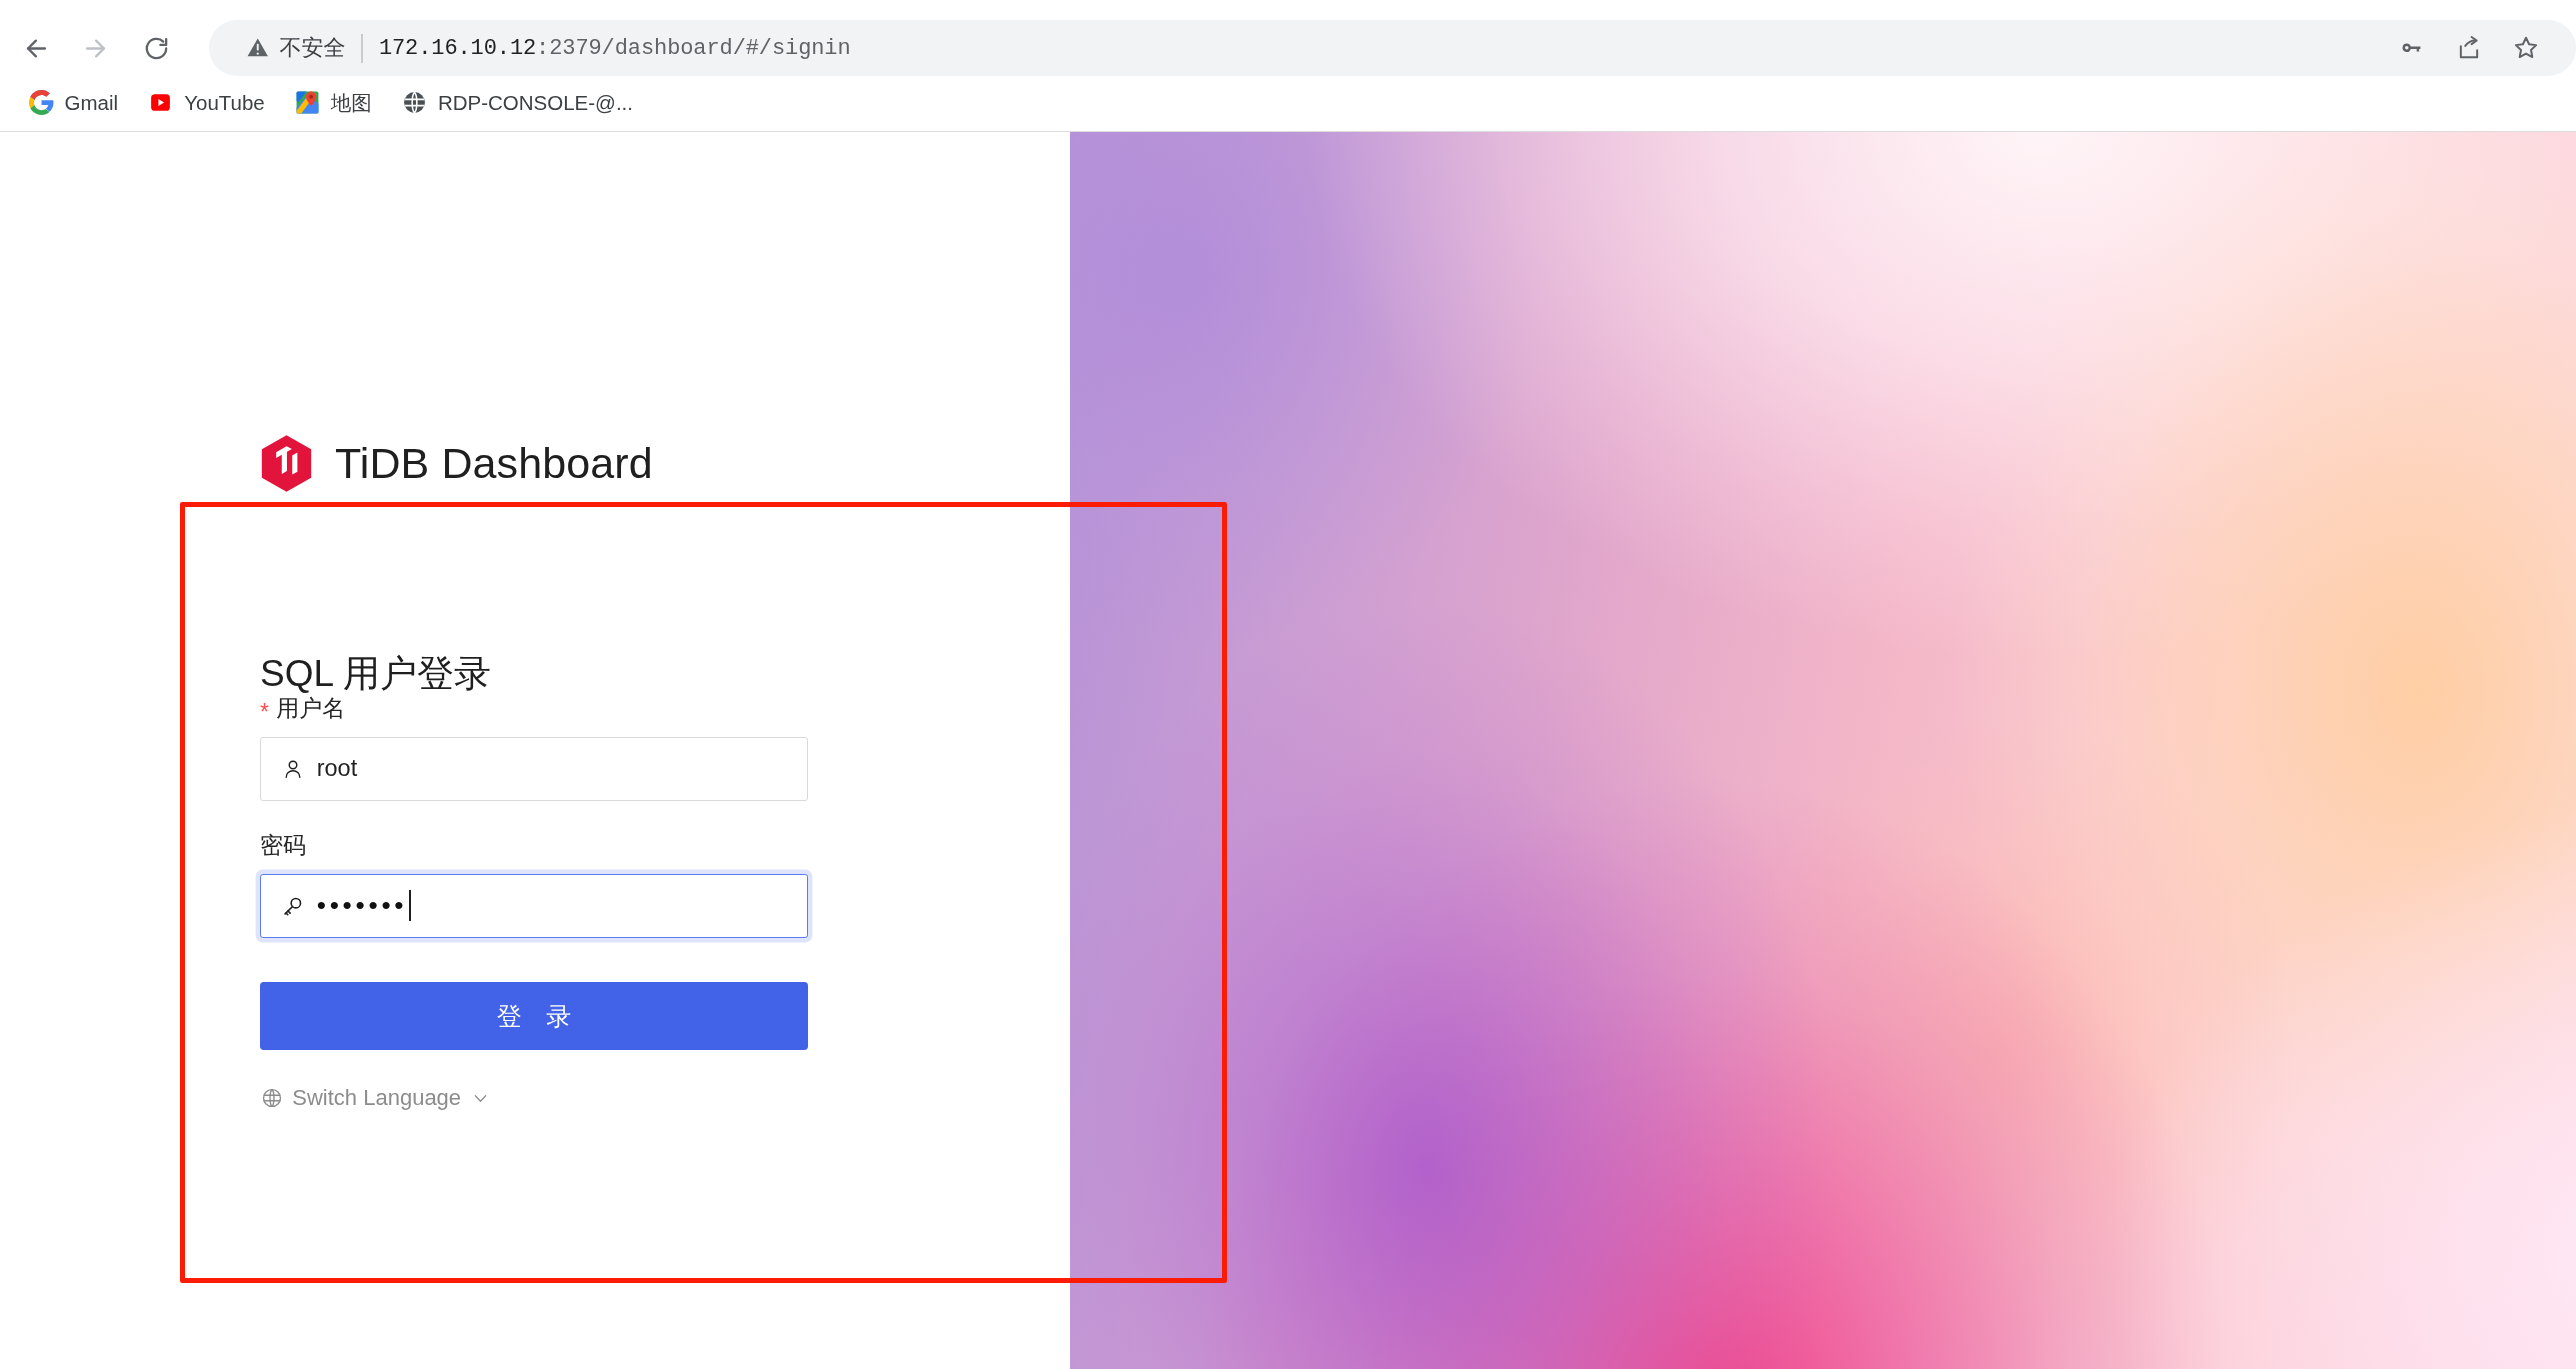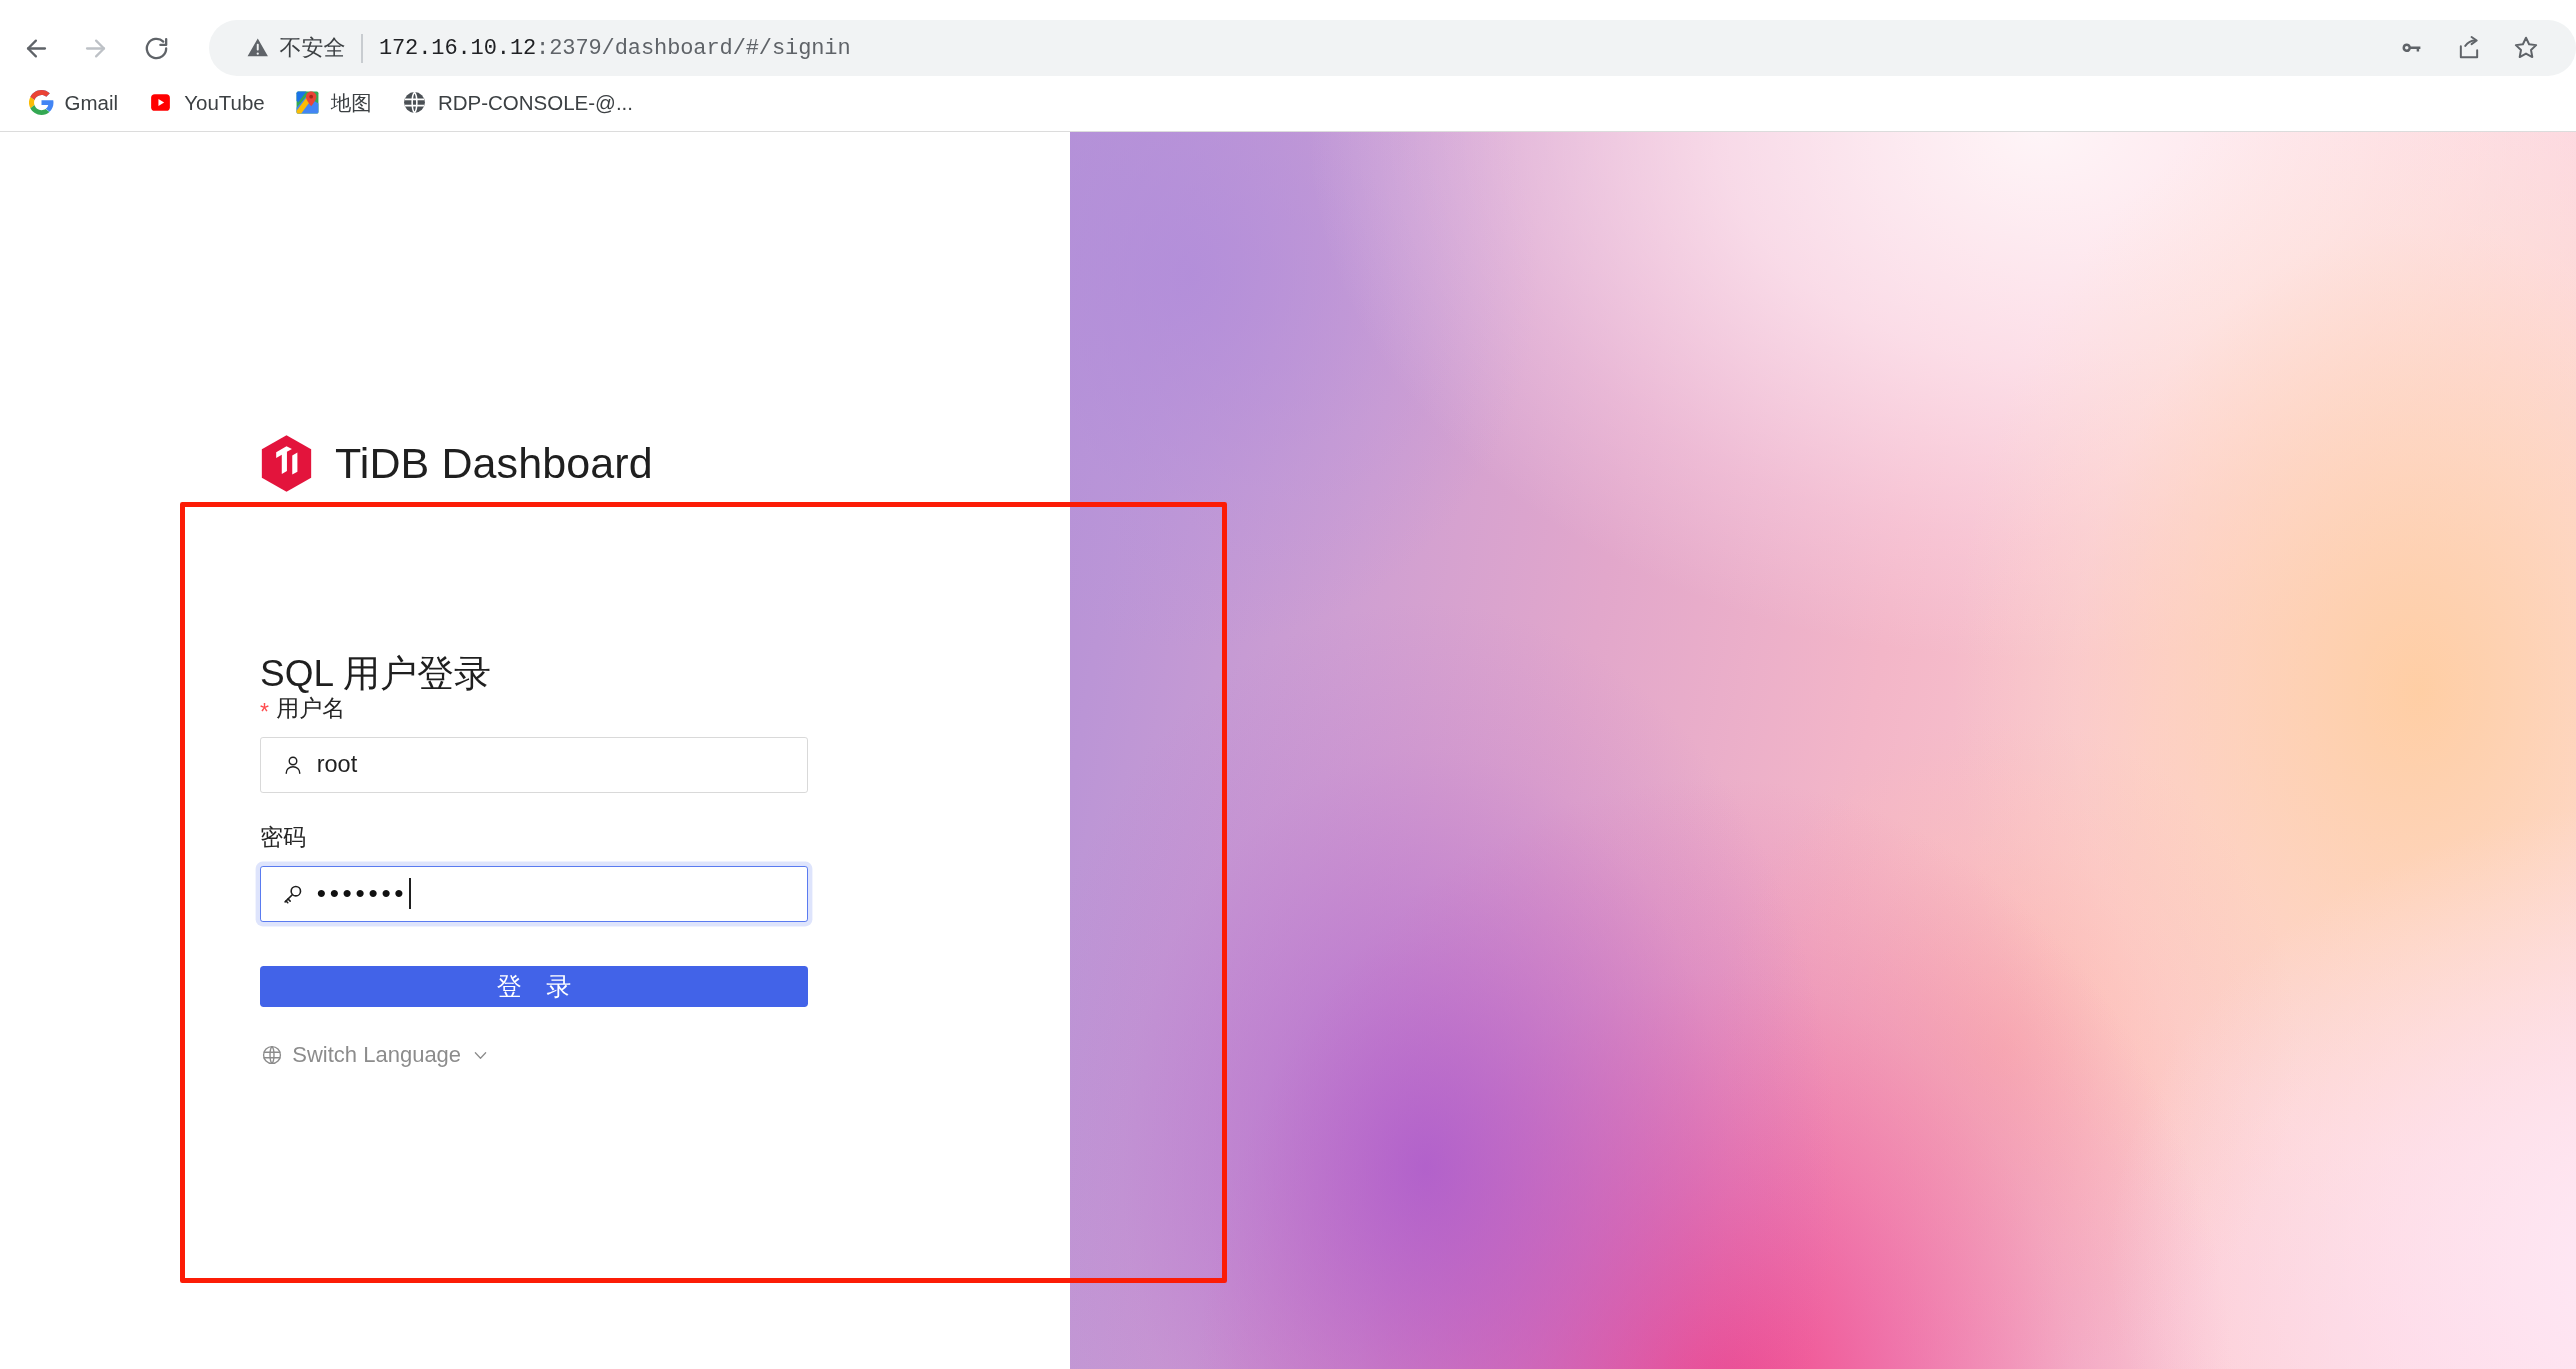--- a/index.html
+++ b/index.html
@@ -262,21 +262,21 @@
   .req-star {
     color: #ff4d4f;
     font-size: 23px;
     margin-right: 7.3px;
     line-height: 1;
     position: relative;
     top: 3.7px;
   }
 
   .input-wrap {
-    height: 56px;
+    height: 64px;
     border: 1.5px solid #d9d9d9;
     border-radius: 2.9px;
     background: #ffffff;
     display: flex;
     align-items: center;
     padding: 0 19px;
     width: 548px;
   }
   .input-wrap.focused {
     border-color: #5a7bf0;
@@ -311,21 +311,21 @@
     vertical-align: middle;
     position: relative;
     top: -0.7px;
   }
 
   .field-gap { height: 31px; }
 
   .login-btn {
     margin-top: 44px;
     width: 548px;
-    height: 41px;
+    height: 68px;
     background: #4263e8;
     border: none;
     border-radius: 3.7px;
     color: #ffffff;
     font-size: 25px;
     letter-spacing: 8.8px;
     text-indent: 8.8px;
     font-family: inherit;
     display: flex;
     align-items: center;

